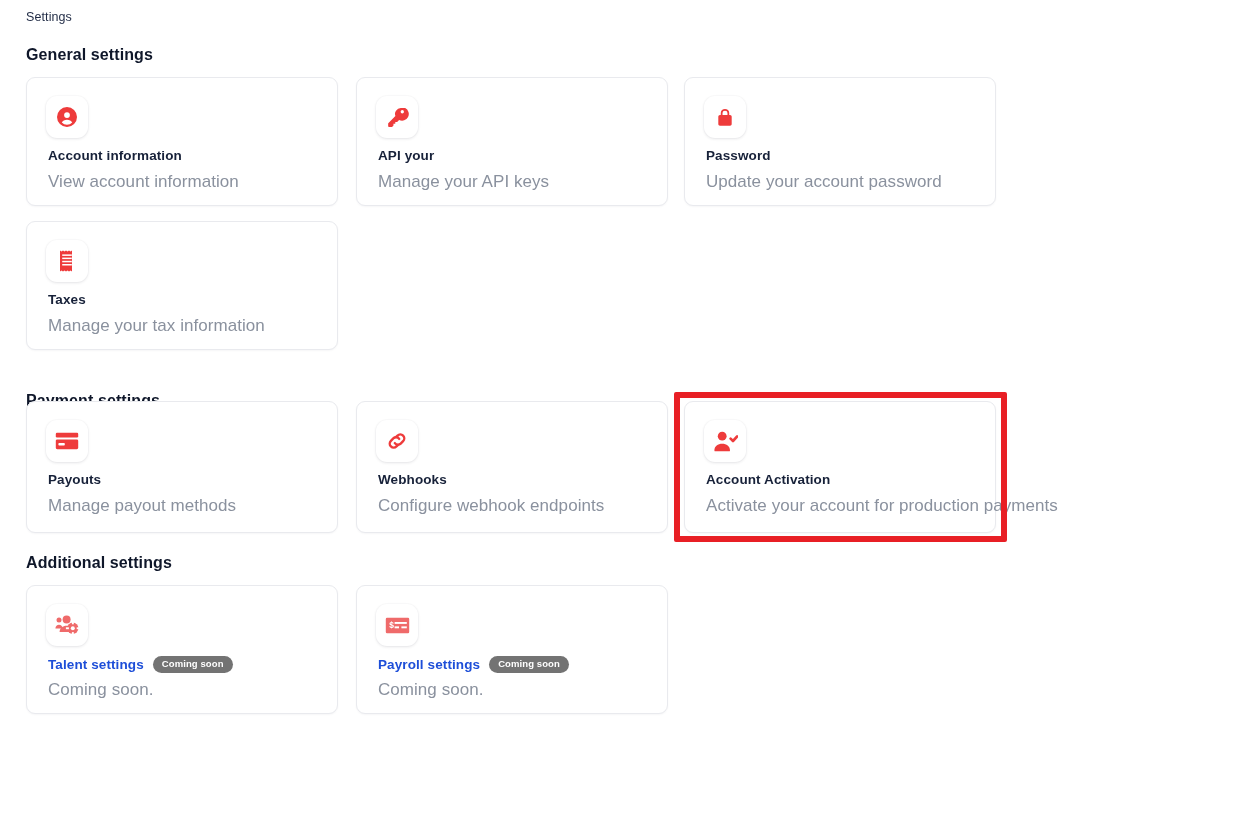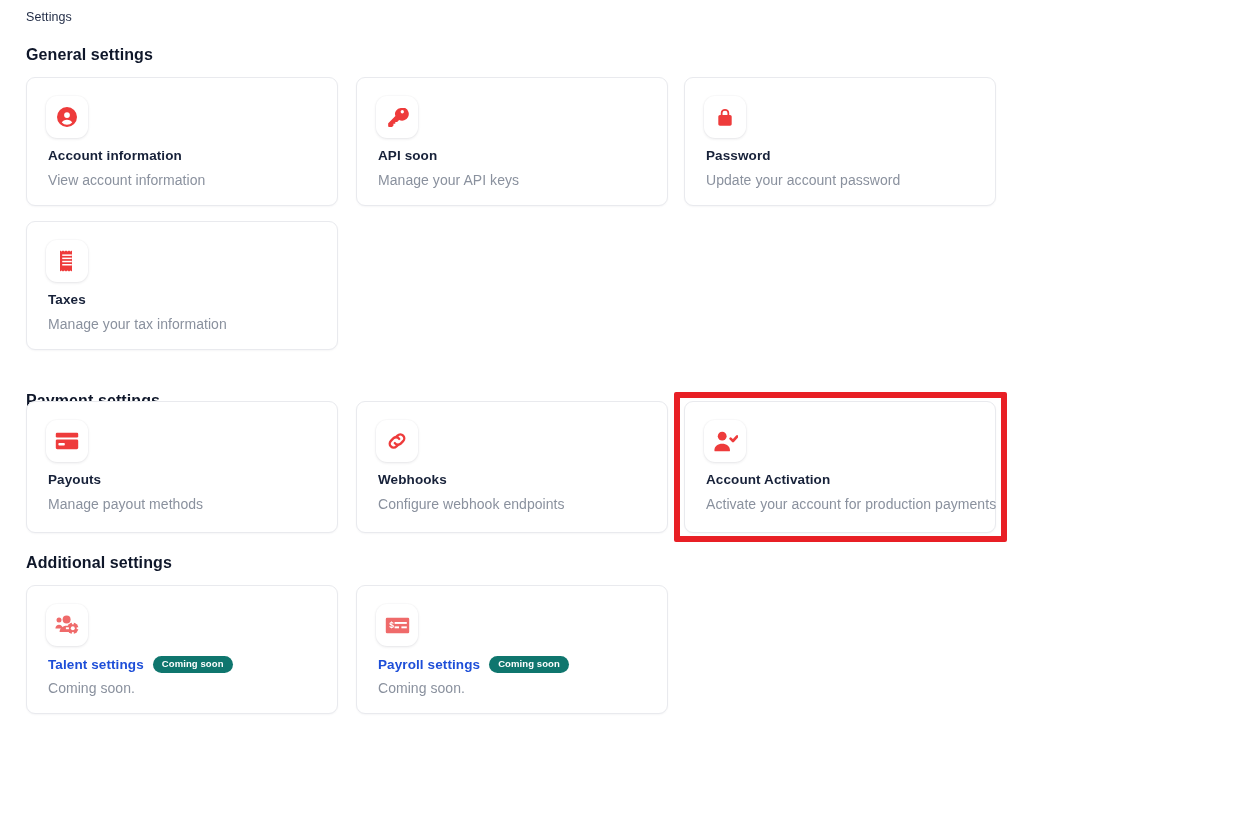--- a/index.html
+++ b/index.html
@@ -78,28 +78,28 @@
     font-weight: bold;
     color: #172139;
     letter-spacing: .1px;
     white-space: nowrap;
   }
   .card.muted .card-title { color: #1d4ed8; }
   .card-sub {
     position: absolute;
     left: 21px;
     top: 94px;
-    font-size: 14px;
+    font-size: 17px;
     color: #8a919e;
     letter-spacing: .05px;
     white-space: nowrap;
   }
   .badge {
     display: inline-block;
-    background: #0f766e;
+    background: #737373;
     color: #ffffff;
     font-size: 9.5px;
     font-weight: bold;
     padding: 3px 9px 4px;
     border-radius: 10px;
     line-height: 1;
     letter-spacing: .1px;
     white-space: nowrap;
   }
 
@@ -144,21 +144,21 @@
     <div class="card-sub">View account information</div>
   </div>
 
   <div class="card c2 r-gen1">
     <div class="icon-tile">
       <svg width="23" height="23" viewBox="0 0 24 24" fill="#ee3b3b">
         <path d="M15.5 2.2a6.1 6.1 0 00-5.7 8.3L2.6 17.7a1.2 1.2 0 00-.35.85v2.6c0 .5.4.85.9.85h2.6c.32 0 .62-.12.85-.35l1.2-1.2v-1.9h1.9v-1.9h1.9l2.1-2.1a6.1 6.1 0 106.3-12.35zm1.5 5.6a1.75 1.75 0 11-.02-3.5 1.75 1.75 0 01.02 3.5z"></path>
       </svg>
     </div>
     <div class="card-title-row">
-      <span class="card-title">API soon</span>
+      <span class="card-title">API your</span>
     </div>
     <div class="card-sub">Manage your API keys</div>
   </div>
 
   <div class="card c3 r-gen1">
     <div class="icon-tile">
       <svg width="22" height="23" viewBox="0 0 24 24" fill="#ee3b3b">
         <path d="M17.5 9.4h-.9V7.2a4.6 4.6 0 10-9.2 0v2.2h-.9c-1 0-1.8.8-1.8 1.8v8c0 1 .8 1.8 1.8 1.8h11c1 0 1.8-.8 1.8-1.8v-8c0-1-.8-1.8-1.8-1.8zM9.3 7.2a2.7 2.7 0 015.4 0v2.2H9.3V7.2z"></path>
       </svg>
     </div>

